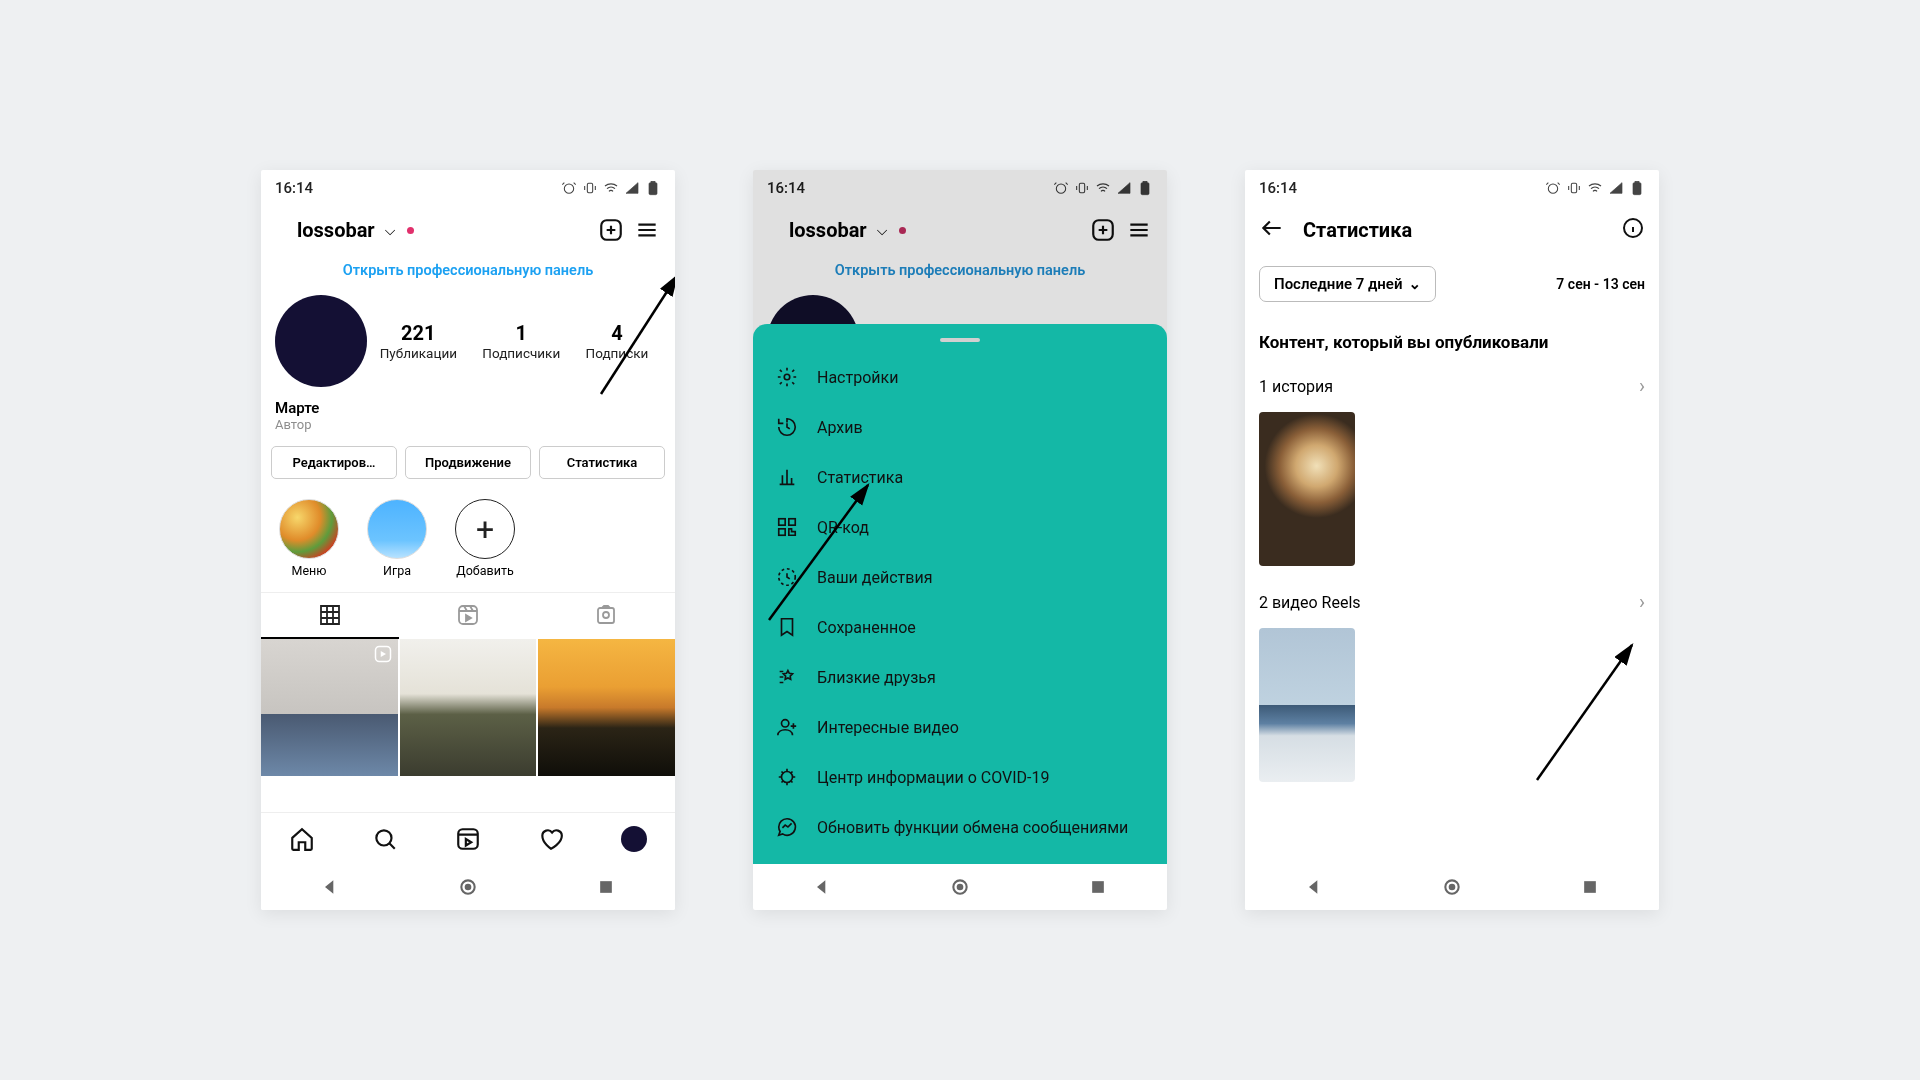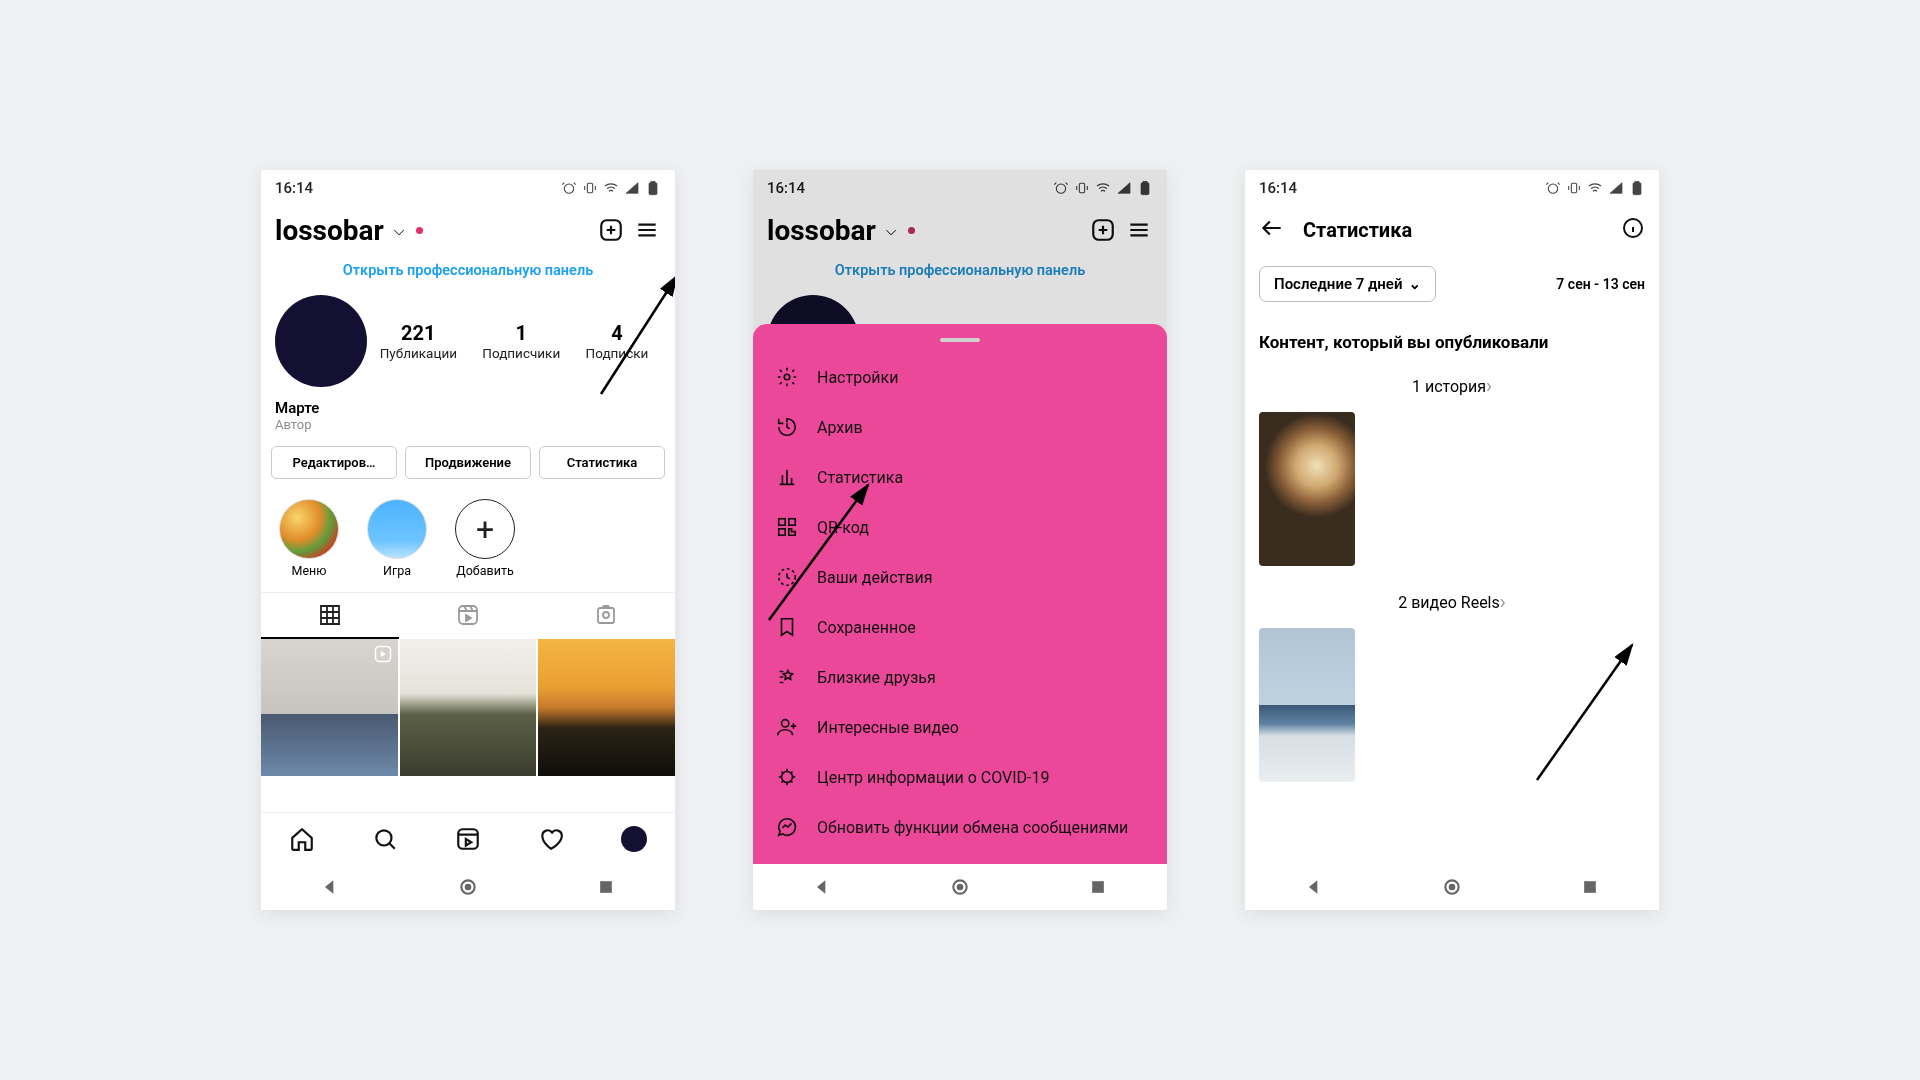--- a/index.html
+++ b/index.html
@@ -39,22 +39,23 @@
   .status-icons svg { width: 16px; height: 16px; stroke: #444; fill: #444; }
   
   .ig-header {
     height: 48px;
     display: flex;
     align-items: center;
     padding: 0 14px;
     gap: 8px;
   }
   .ig-header .username {
-    font-size: 28px;
+    font-size: 20px;
     font-weight: 700;
+    margin-left: 22px;
   }
   .ig-header .chev { font-size: 14px; margin-left: 2px; }
   .red-dot { width: 7px; height: 7px; background: #e1306c; border-radius: 50%; margin-left: 4px; }
   .ig-header .spacer { flex: 1; }
   .icon-btn { width: 28px; height: 28px; display:flex; align-items:center; justify-content:center; }
   .icon-btn svg { width: 26px; height: 26px; stroke: #111; fill: none; stroke-width: 2; }
 
   
   .pro-link { text-align: center; color: #1ca1f2; font-size: 14.5px; font-weight: 600; padding: 8px 0 10px; }
 
@@ -107,36 +108,36 @@
   .sys-nav { height:46px; display:flex; justify-content:space-around; align-items:center; background:#fff; }
   .sys-nav .sys { width:20px; height:20px; }
 
   
   .arrow { position:absolute; pointer-events:none; }
 
   
   .dim { position:absolute; inset:0; background: rgba(0,0,0,0.12); }
   .sheet {
     position:absolute; left:0; right:0; bottom:46px;
-    background:#ec4899; border-radius: 14px 14px 0 0;
+    background:#14b8a6; border-radius: 14px 14px 0 0;
     padding: 10px 0 12px;
   }
   .grabber { width:40px; height:4px; background:#d0d0d0; border-radius:3px; margin: 4px auto 10px; }
   .menu-item { display:flex; align-items:center; gap:18px; padding: 13px 22px; font-size:16px; color:#111; }
   .menu-item .mi-icon { width:24px; height:24px; flex-shrink:0; display:flex; align-items:center; justify-content:center; }
   .menu-item svg { width:22px; height:22px; stroke:#111; fill:none; stroke-width:1.8; }
 
   
   .stats-header { display:flex; align-items:center; padding: 8px 14px; gap: 18px; height:48px; }
   .stats-header .title { font-size:20px; font-weight:700; flex:1; }
   .period-row { display:flex; align-items:center; justify-content:space-between; padding: 12px 14px; }
   .period-btn { border:1.5px solid #bbb; border-radius:7px; padding:8px 14px; font-size:15px; font-weight:600; display:flex; align-items:center; gap:6px; }
   .period-range { font-size:14px; font-weight:600; }
   .sec-title { padding: 18px 14px 8px; font-size:17px; font-weight:700; }
-  .content-row { display:flex; align-items:center; justify-content:center; padding: 14px 14px 8px; font-size:16px; }
+  .content-row { display:flex; align-items:center; justify-content:space-between; padding: 14px 14px 8px; font-size:16px; }
   .chevron-right { font-size: 20px; color:#999; }
   .thumb { width:96px; height:154px; border-radius:4px; margin: 6px 14px 10px; background:#ccc; }
   .thumb-story { background: radial-gradient(circle at 60% 35%, #f1e0b8 0%, #d0a870 18%, #8a5f38 32%, #3a2c1f 45%), linear-gradient(#eadfbd, #b68e58); background-blend-mode: normal; }
   .thumb-reel { background: linear-gradient(to bottom, #b1c5d6 0%, #bfd2e0 50%, #3d5a77 50%, #5d80a2 62%, #d6dee4 70%, #eaeef1 100%); }
 
   
   .dim-layer { filter: brightness(0.9) grayscale(0.08); }
 
 </style>
 </head>

